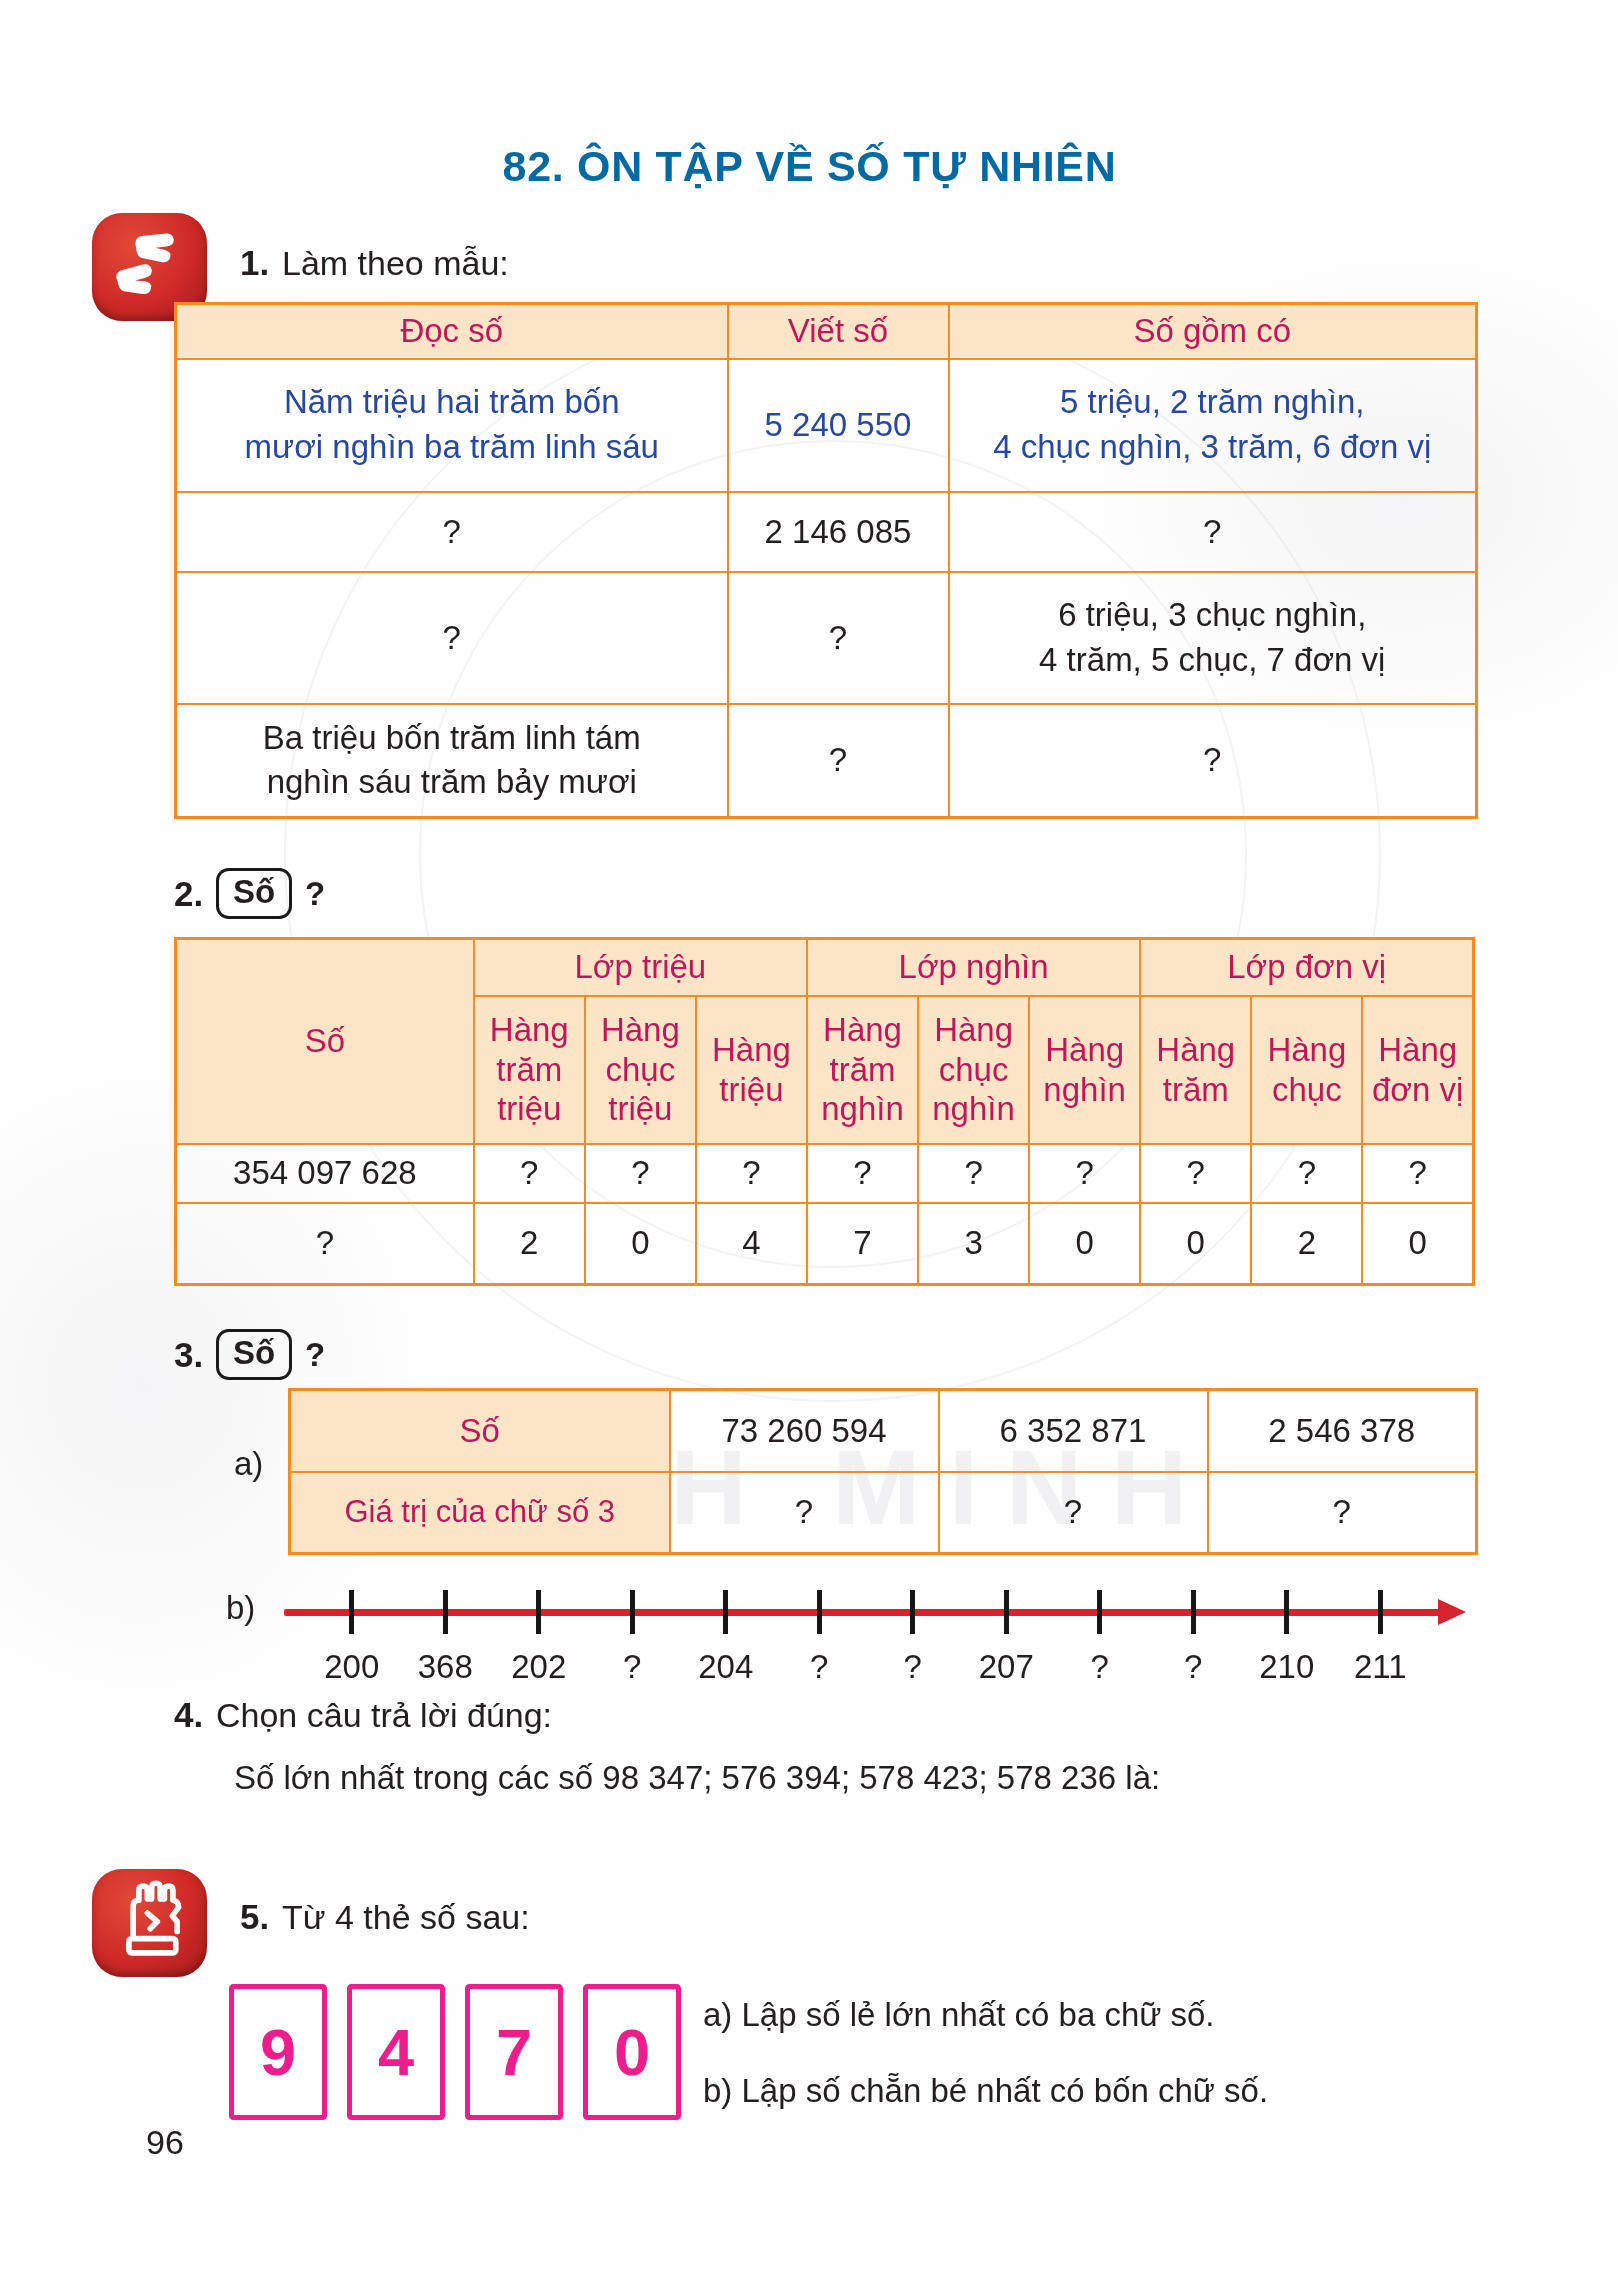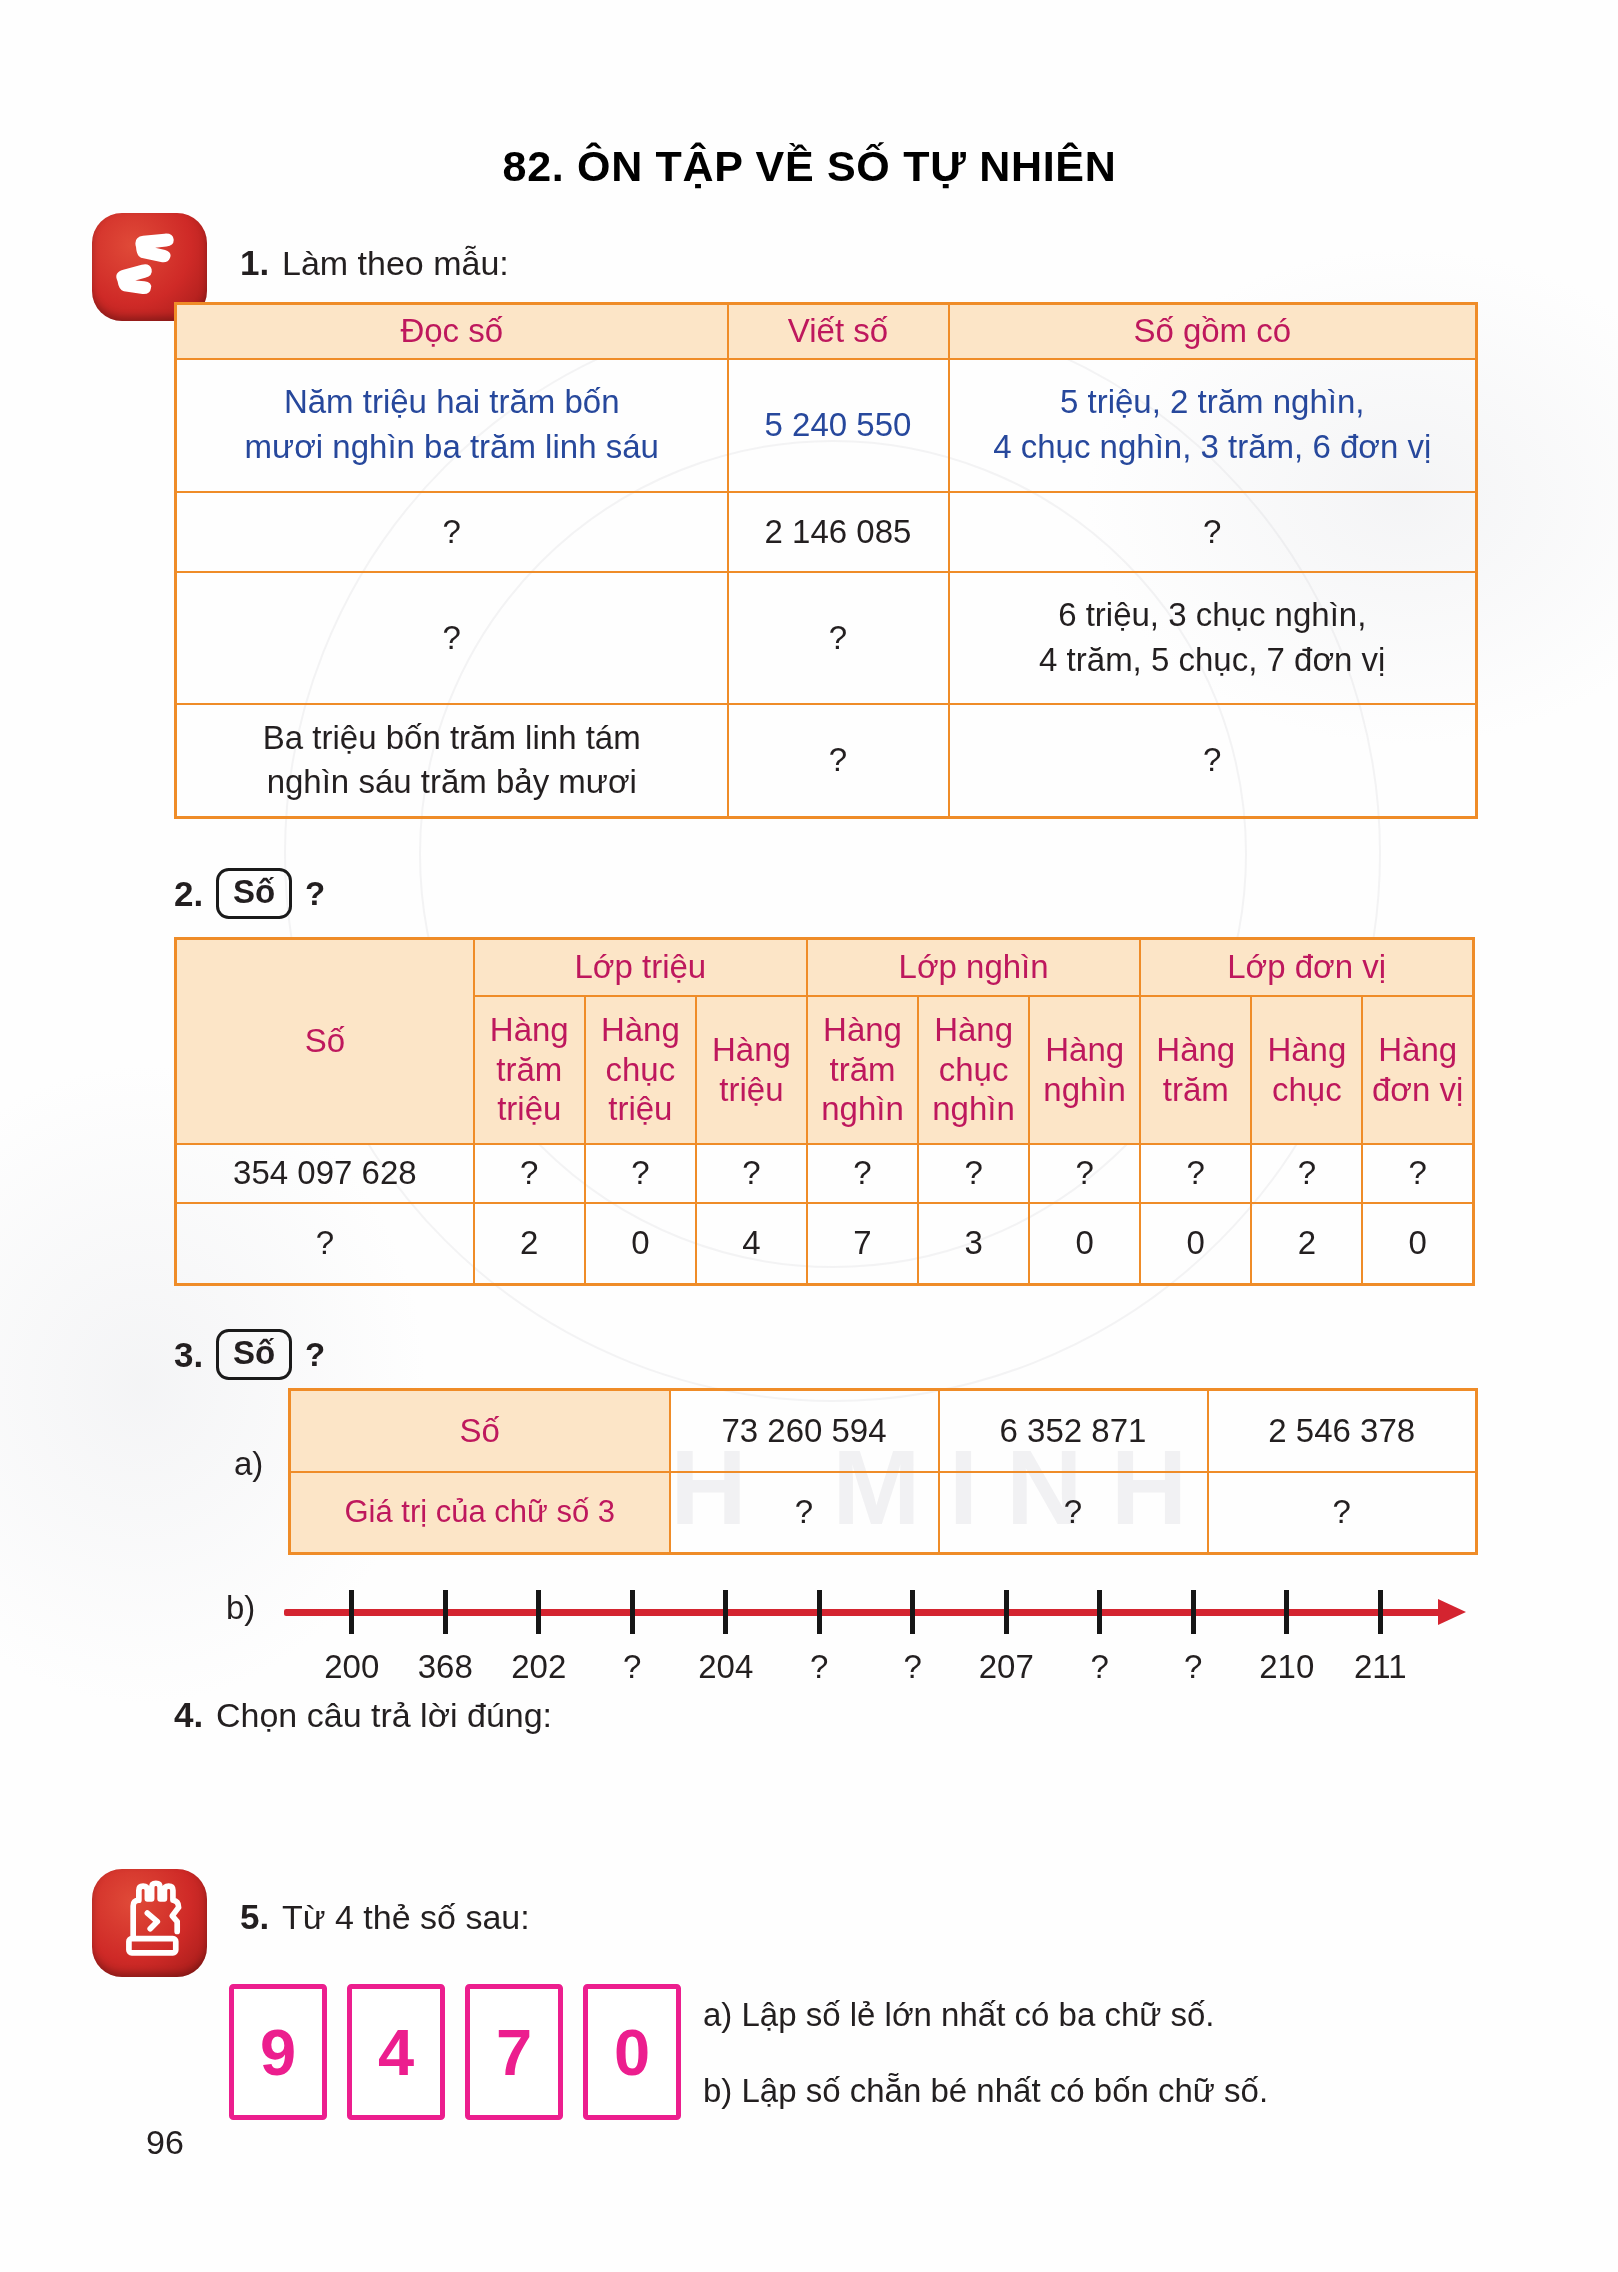--- a/index.html
+++ b/index.html
@@ -18,21 +18,21 @@
     font-size:106px;font-weight:bold;letter-spacing:28px;
     color:rgba(190,192,198,0.20);
   }
   .bg-soft{position:absolute;background:radial-gradient(closest-side,rgba(225,226,230,0.35),rgba(255,255,255,0));}
   .bg-soft.s1{width:639px;height:497px;right:-106px;top:248px;}
   .bg-soft.s2{width:568px;height:639px;left:-142px;top:1065px;}
 
   
   .title{
     position:absolute;left:0;top:142px;width:100%;text-align:center;
-    font-size:43px;font-weight:bold;color:#000000;letter-spacing:0.7px;
+    font-size:43px;font-weight:bold;color:#0369a1;letter-spacing:0.7px;
   }
   .ex-head{position:absolute;display:flex;align-items:center;gap:12.8px;font-size:34px;}
   .ex-num{font-weight:bold;font-size:35px;}
   .so-box{
     display:inline-block;border:3.5px solid #1a1a1a;border-radius:12.8px;
     padding:1.4px 14px 4.3px 14px;font-weight:bold;font-size:33px;line-height:1.2;
   }
   .qmark{font-weight:bold;font-size:33px;}
 
   
@@ -310,20 +310,21 @@
       <div class="cell">?</div>
       <div class="cell">210</div>
       <div class="cell">211</div>
     </div>
   </div>
 
   <div class="ex-head" style="left:174px;top:1695px;">
     <span class="ex-num">4.</span>
     <span>Chọn câu trả lời đúng:</span>
   </div>
+  <div class="line" style="left:234px;top:1759px;">Số lớn nhất trong các số 98 347; 576 394; 578 423; 578 236 là:</div>
 
   <div class="ex-icon" style="left:92px;top:1869px;">
     <div class="pad"></div>
     <svg width="115" height="108" viewBox="0 0 162 152">
       <g fill="none" stroke="#ffffff" stroke-width="8" stroke-linejoin="round" stroke-linecap="round">
         <path d="M58 96 V52 q0-8 8-8 v-14 q0-6 6-6 t6 6 v12 h6 v-16 q0-6 6-6 t6 6 v16 h6 v-12 q0-6 6-6 t6 6 v14 q8 1 8 10 l-9 12 7 8 v14"></path>
         <path d="M78 62 l14 12 -10 10"></path>
         <rect x="52" y="98" width="66" height="20" rx="4"></rect>
       </g>
     </svg>

